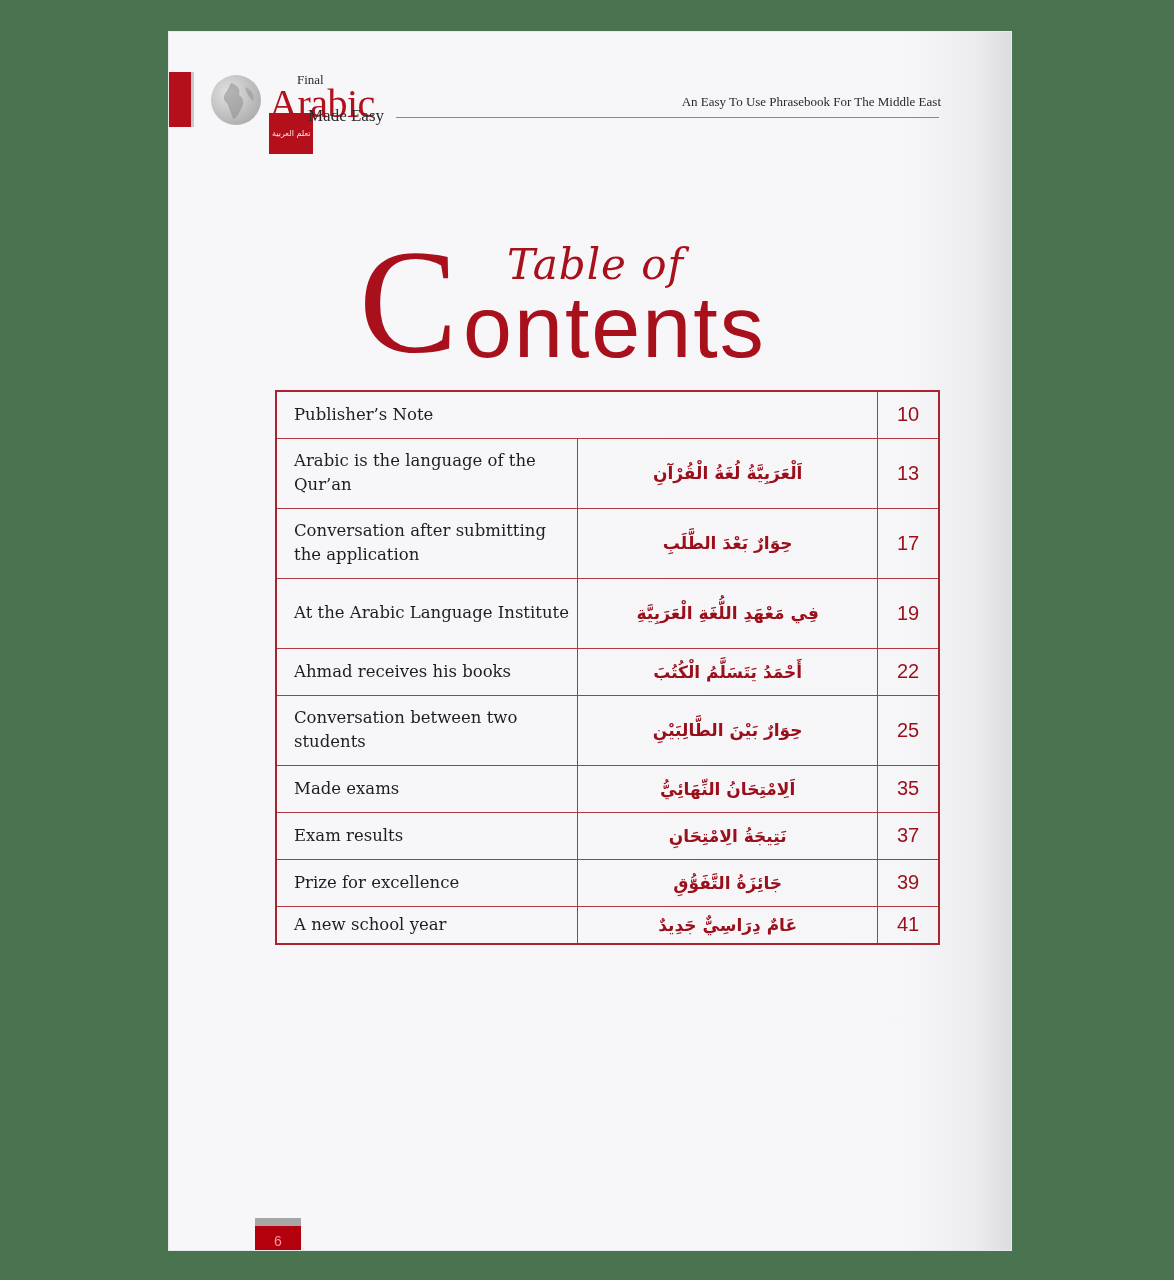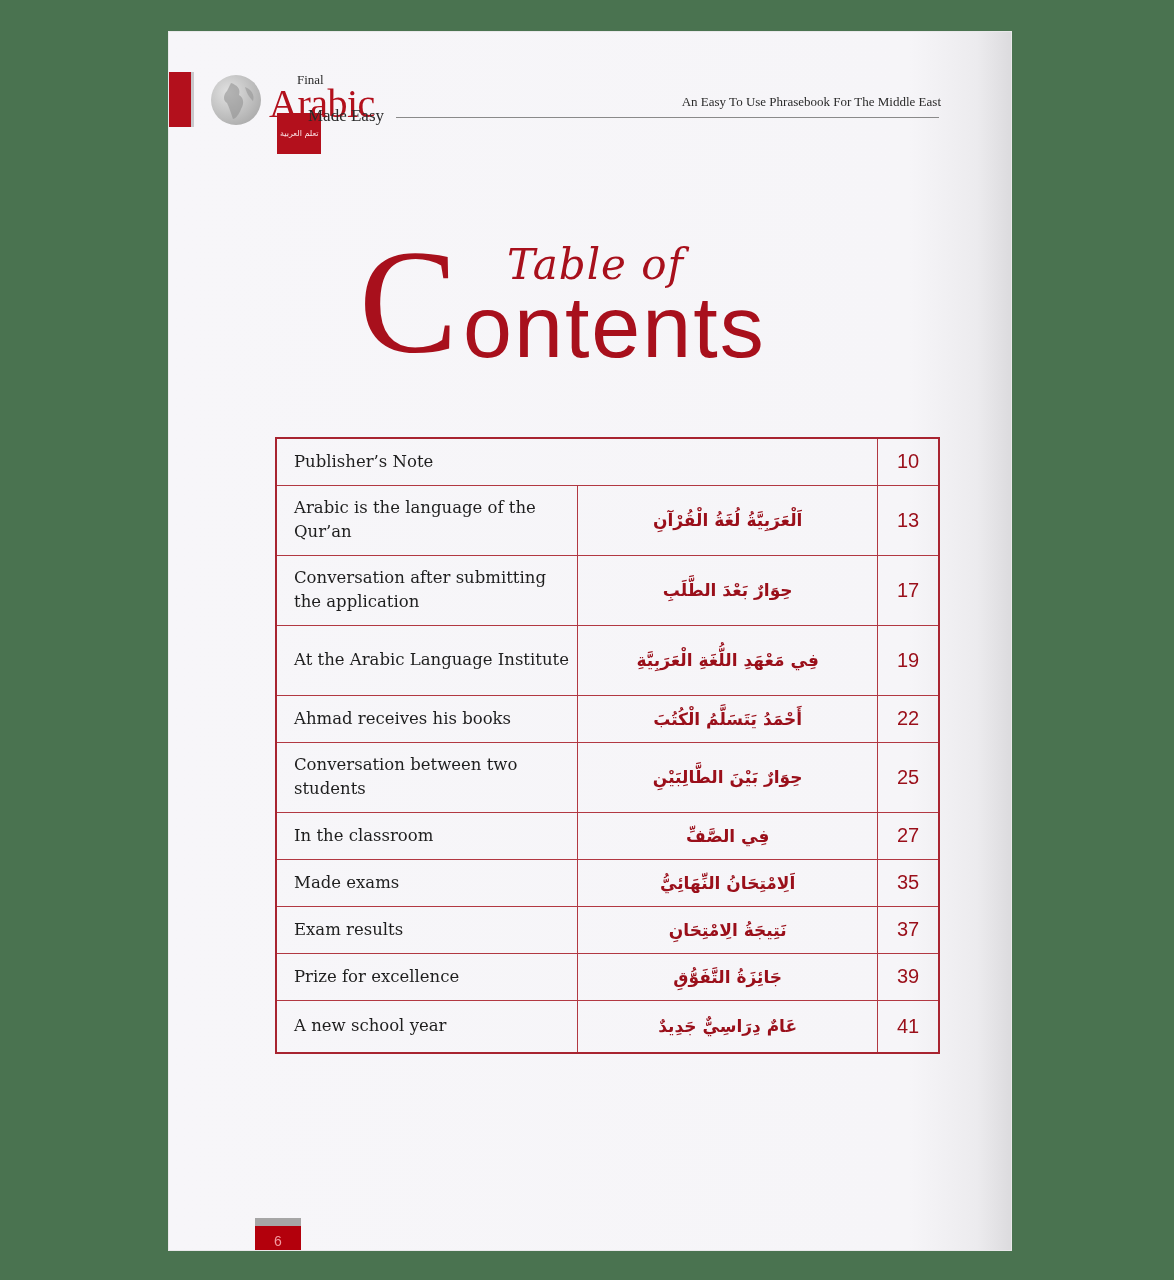--- a/index.html
+++ b/index.html
@@ -62,21 +62,21 @@
     left: 0;
     top: 12px;
     font-family: "Liberation Serif", serif;
     font-size: 40px;
     line-height: 40px;
     color: #b3101c;
     letter-spacing: -0.5px;
   }
   .logo-badge {
     position: absolute;
-    left: 8px;
+    left: 0;
     top: 41px;
     background: #b3101c;
     color: #fbe4e6;
     font-family: "DejaVu Sans", sans-serif;
     font-size: 8px;
     padding: 15px 3px;
     line-height: 11px;
     direction: rtl;
   }
   .logo-made {
@@ -139,21 +139,20 @@
     color: #a8101c;
     letter-spacing: 2px;
   }
   .toc {
     position: absolute;
     left: 106px;
     top: 358px;
     width: 665px;
     border-collapse: collapse;
     border: 2px solid #a82430;
-    margin-top: 47px;
   }
   .toc td {
     border: 1.5px solid #b23842;
     padding: 0;
     vertical-align: middle;
   }
   .toc .c-en {
     width: 284px;
     padding-left: 17px;
     font-family: "DejaVu Serif", serif;
@@ -254,40 +253,35 @@
         <td class="c-en">Ahmad receives his books</td>
         <td class="c-ar">أَحْمَدُ يَتَسَلَّمُ الْكُتُبَ</td>
         <td class="c-pg">22</td>
       </tr>
       <tr style="height:70px">
         <td class="c-en">Conversation between two students</td>
         <td class="c-ar">حِوَارٌ بَيْنَ الطَّالِبَيْنِ</td>
         <td class="c-pg">25</td>
       </tr>
       <tr style="height:47px">
-        <td class="c-en">In the classroom</td>
-        <td class="c-ar">فِي الصَّفِّ</td>
-        <td class="c-pg">27</td>
-      </tr>
-      <tr style="height:47px">
         <td class="c-en">Made exams</td>
         <td class="c-ar">اَلِامْتِحَانُ النِّهَائِيُّ</td>
         <td class="c-pg">35</td>
       </tr>
       <tr style="height:47px">
         <td class="c-en">Exam results</td>
         <td class="c-ar">نَتِيجَةُ الِامْتِحَانِ</td>
         <td class="c-pg">37</td>
       </tr>
       <tr style="height:47px">
         <td class="c-en">Prize for excellence</td>
         <td class="c-ar">جَائِزَةُ التَّفَوُّقِ</td>
         <td class="c-pg">39</td>
       </tr>
-      <tr style="height:53px">
+      <tr style="height:38px">
         <td class="c-en">A new school year</td>
         <td class="c-ar">عَامٌ دِرَاسِيٌّ جَدِيدٌ</td>
         <td class="c-pg">41</td>
       </tr>
     </tbody>
   </table>
 
   <div class="page-num-tab">
     <div class="page-num-top"></div>
     <div class="page-num-body">6</div>

